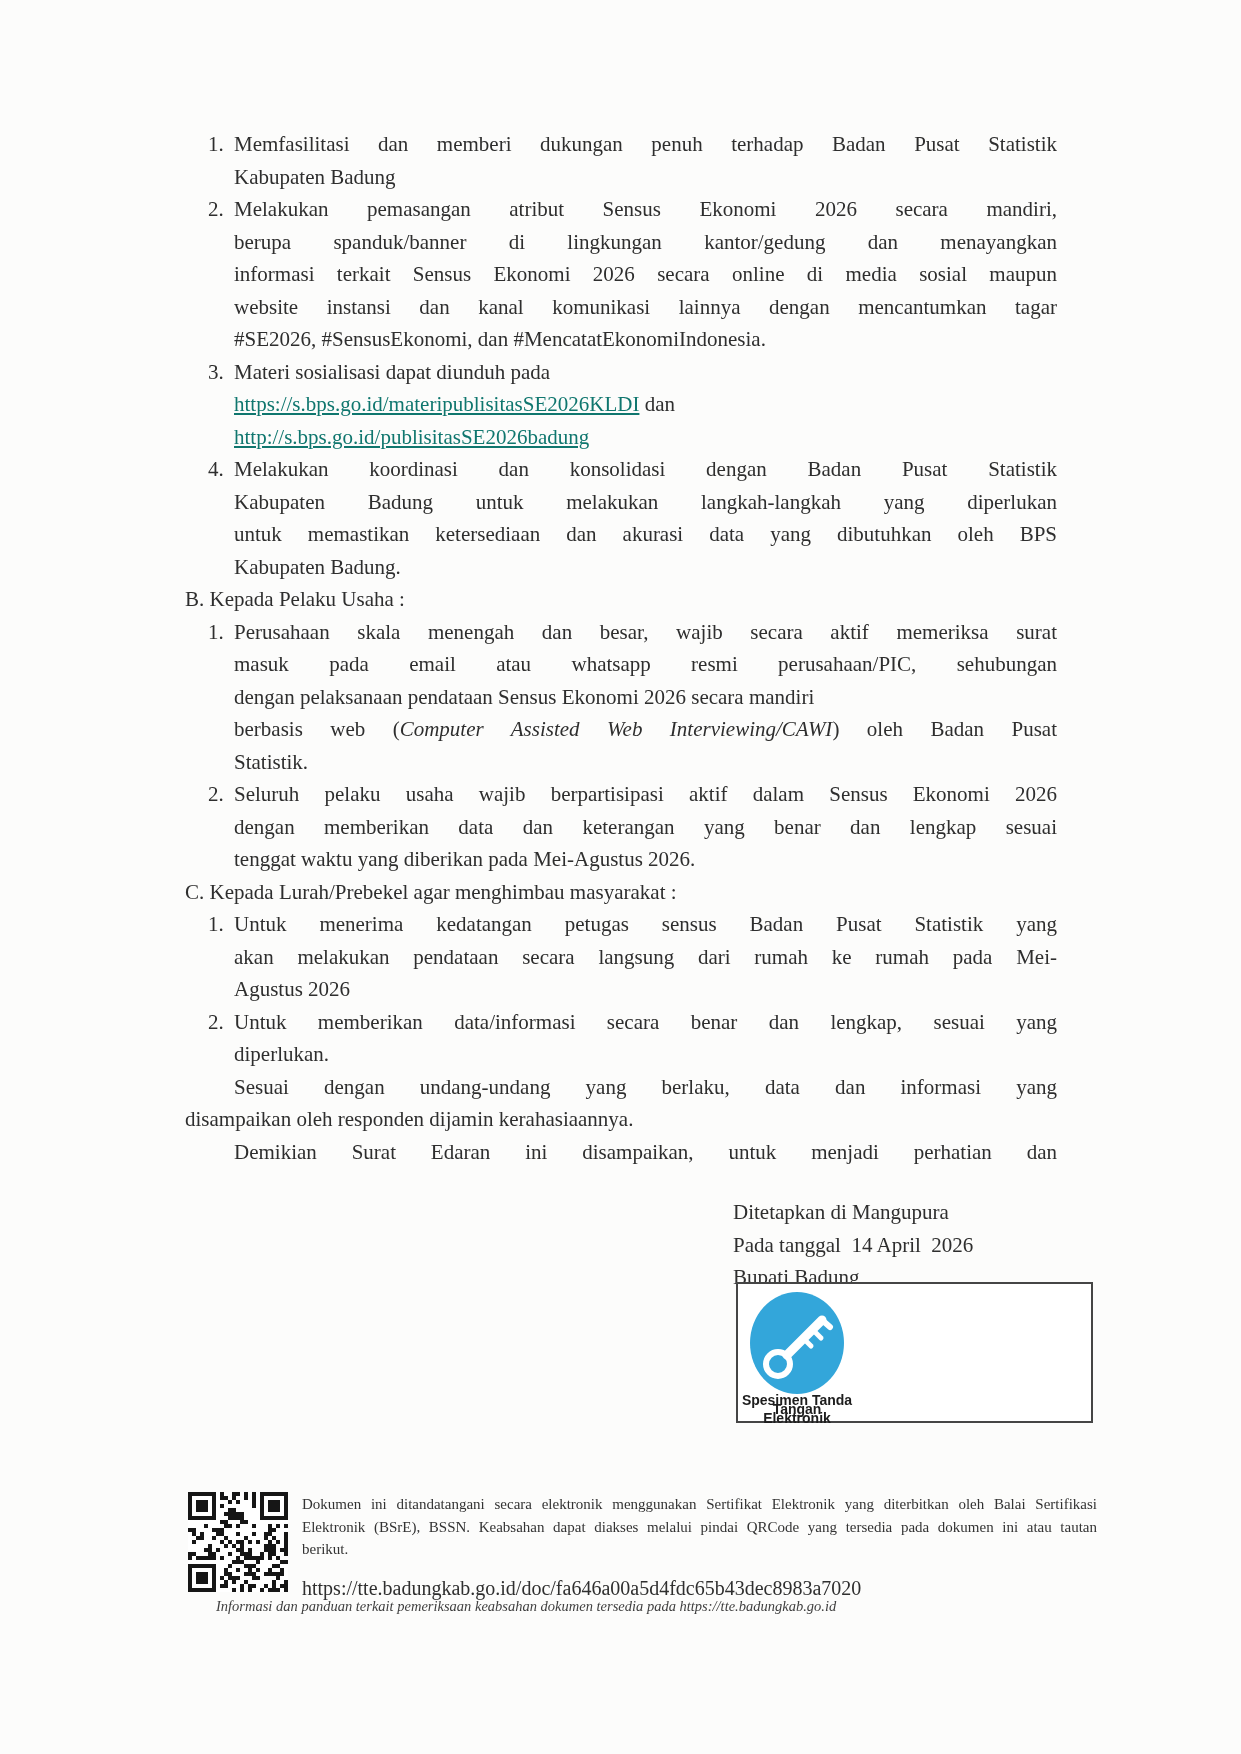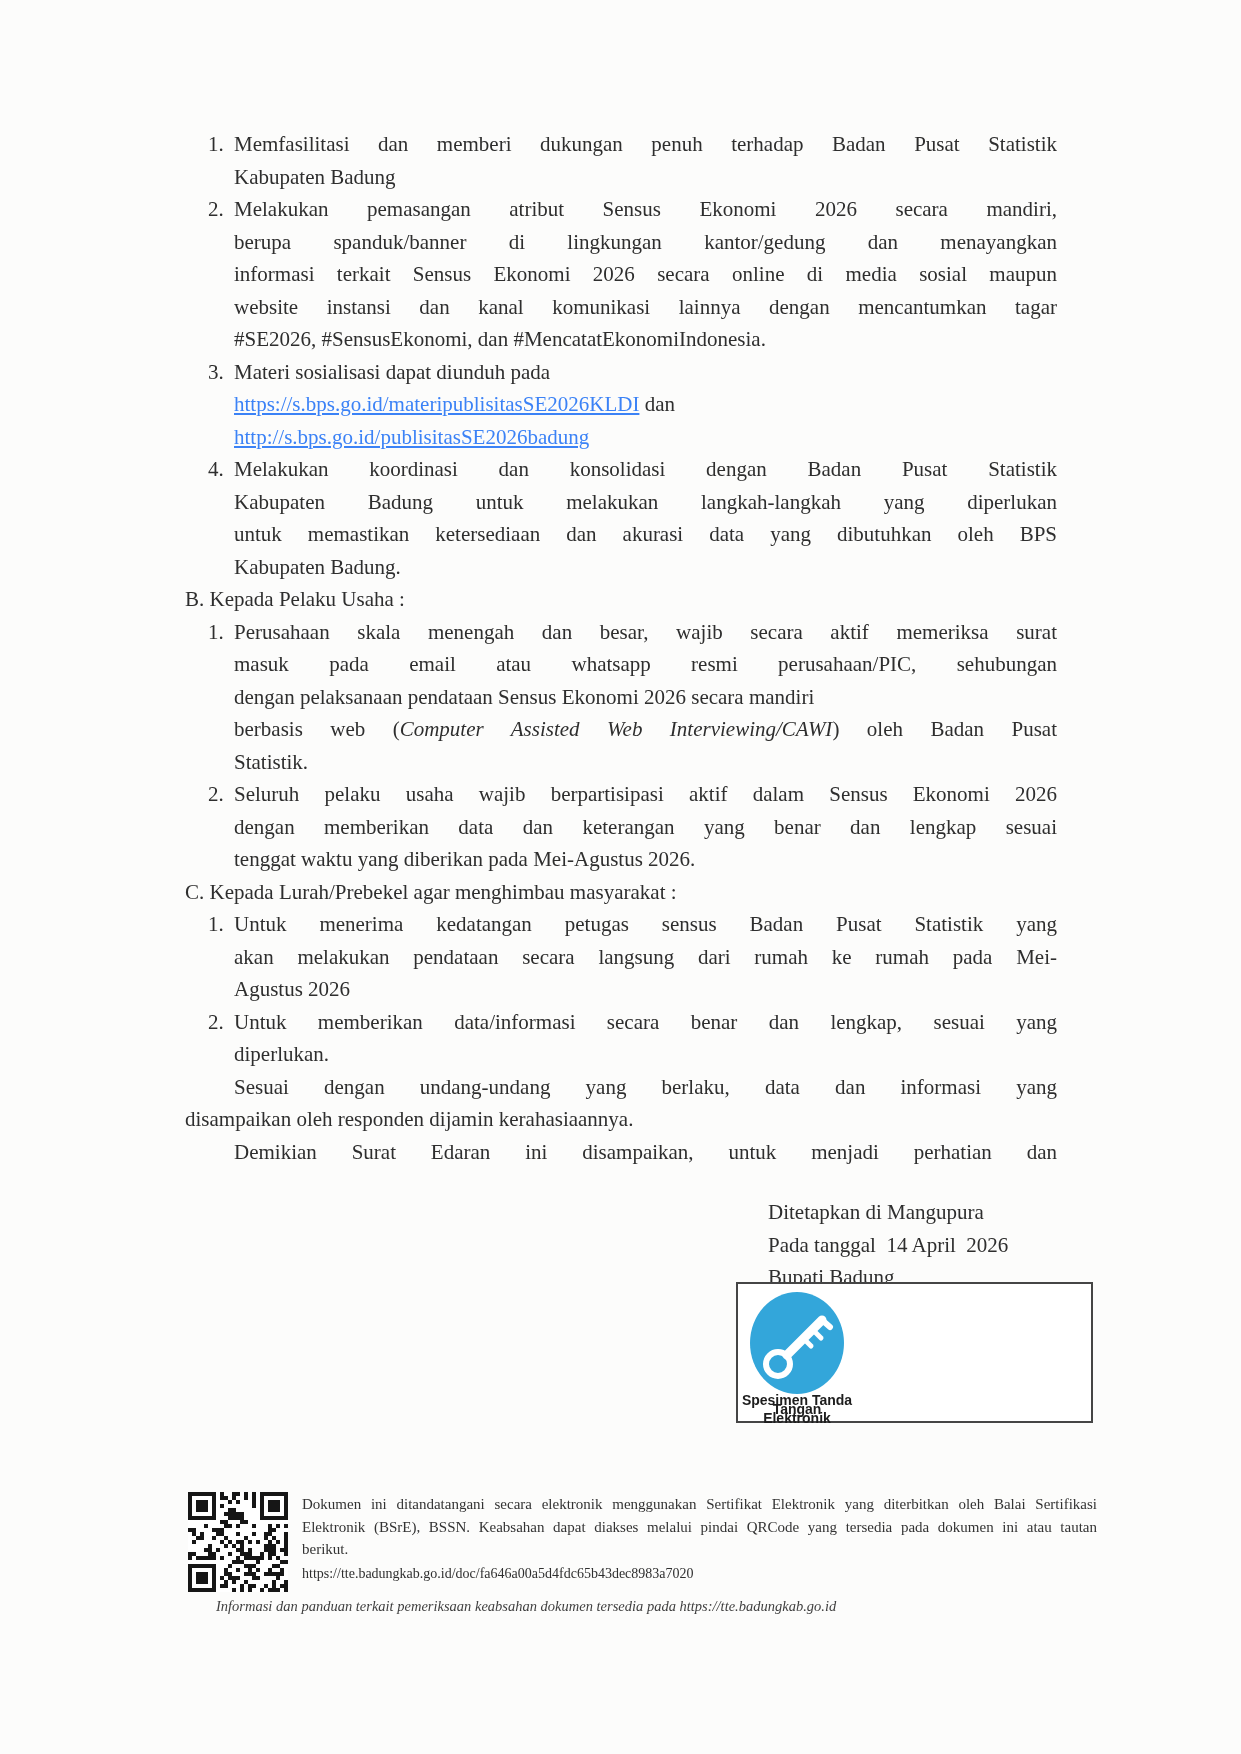--- a/index.html
+++ b/index.html
@@ -14,27 +14,27 @@
   .main-text{
     position:absolute;left:185px;top:128px;width:872px;
     font-size:21px;line-height:32.5px;
   }
   .num-item{position:relative;padding-left:49px;}
   .num-item .num{position:absolute;left:23px;top:0;}
   .ln{text-align:justify;text-align-last:justify;text-justify:inter-word;}
   .ln.last{text-align-last:left;}
   .para .ln:first-child{text-indent:49px;}
   .heading{text-align:left;}
-  a.doc-link{color:#3b82f6;text-decoration:underline;}
+  a.doc-link{color:#0f766e;text-decoration:underline;}
   .link-line{text-align:left;}
   em{font-style:italic;}
   .keep-space{white-space:pre-wrap;}
   
   .closing{
-    position:absolute;left:768px;top:1196px;
+    position:absolute;left:733px;top:1196px;
     font-size:21px;line-height:32.5px;
   }
   .sig-box{
     position:absolute;left:736px;top:1282px;width:357px;height:141px;
     background:#ffffff;border:2px solid #454545;box-sizing:border-box;
   }
   .stamp{position:absolute;left:9px;top:6px;width:100px;height:106px;}
   .stamp-caption{
     position:absolute;left:-2px;top:112px;width:122px;text-align:center;
     font-family:"Liberation Sans",sans-serif;font-size:14px;line-height:9px;
@@ -46,21 +46,21 @@
     font-family:"Liberation Sans",sans-serif;font-weight:bold;
     font-size:26px;color:#1c1c1c;white-space:nowrap;
   }
   .signer-name>span{display:inline-block;transform:scaleX(0.82);transform-origin:center;}
   
   .qr{position:absolute;left:188px;top:1492px;width:100px;height:100px;}
   .disclaimer{
     position:absolute;left:302px;top:1493px;width:795px;
     font-size:15px;line-height:22.5px;color:#333;
   }
-  .doc-url{font-size:14px;margin-top:2px;color:#2f2f2f;text-align:center;text-align-last:left;}
+  .doc-url{font-size:20px;margin-top:16px;color:#2f2f2f;text-align:center;text-align-last:left;}
   .info-line{
     position:absolute;left:216px;top:1598px;width:900px;
     font-size:14.5px;font-style:italic;color:#3f3f3f;
   }
 </style>
 </head>
 <body>
 
 <div class="sheet">
 

